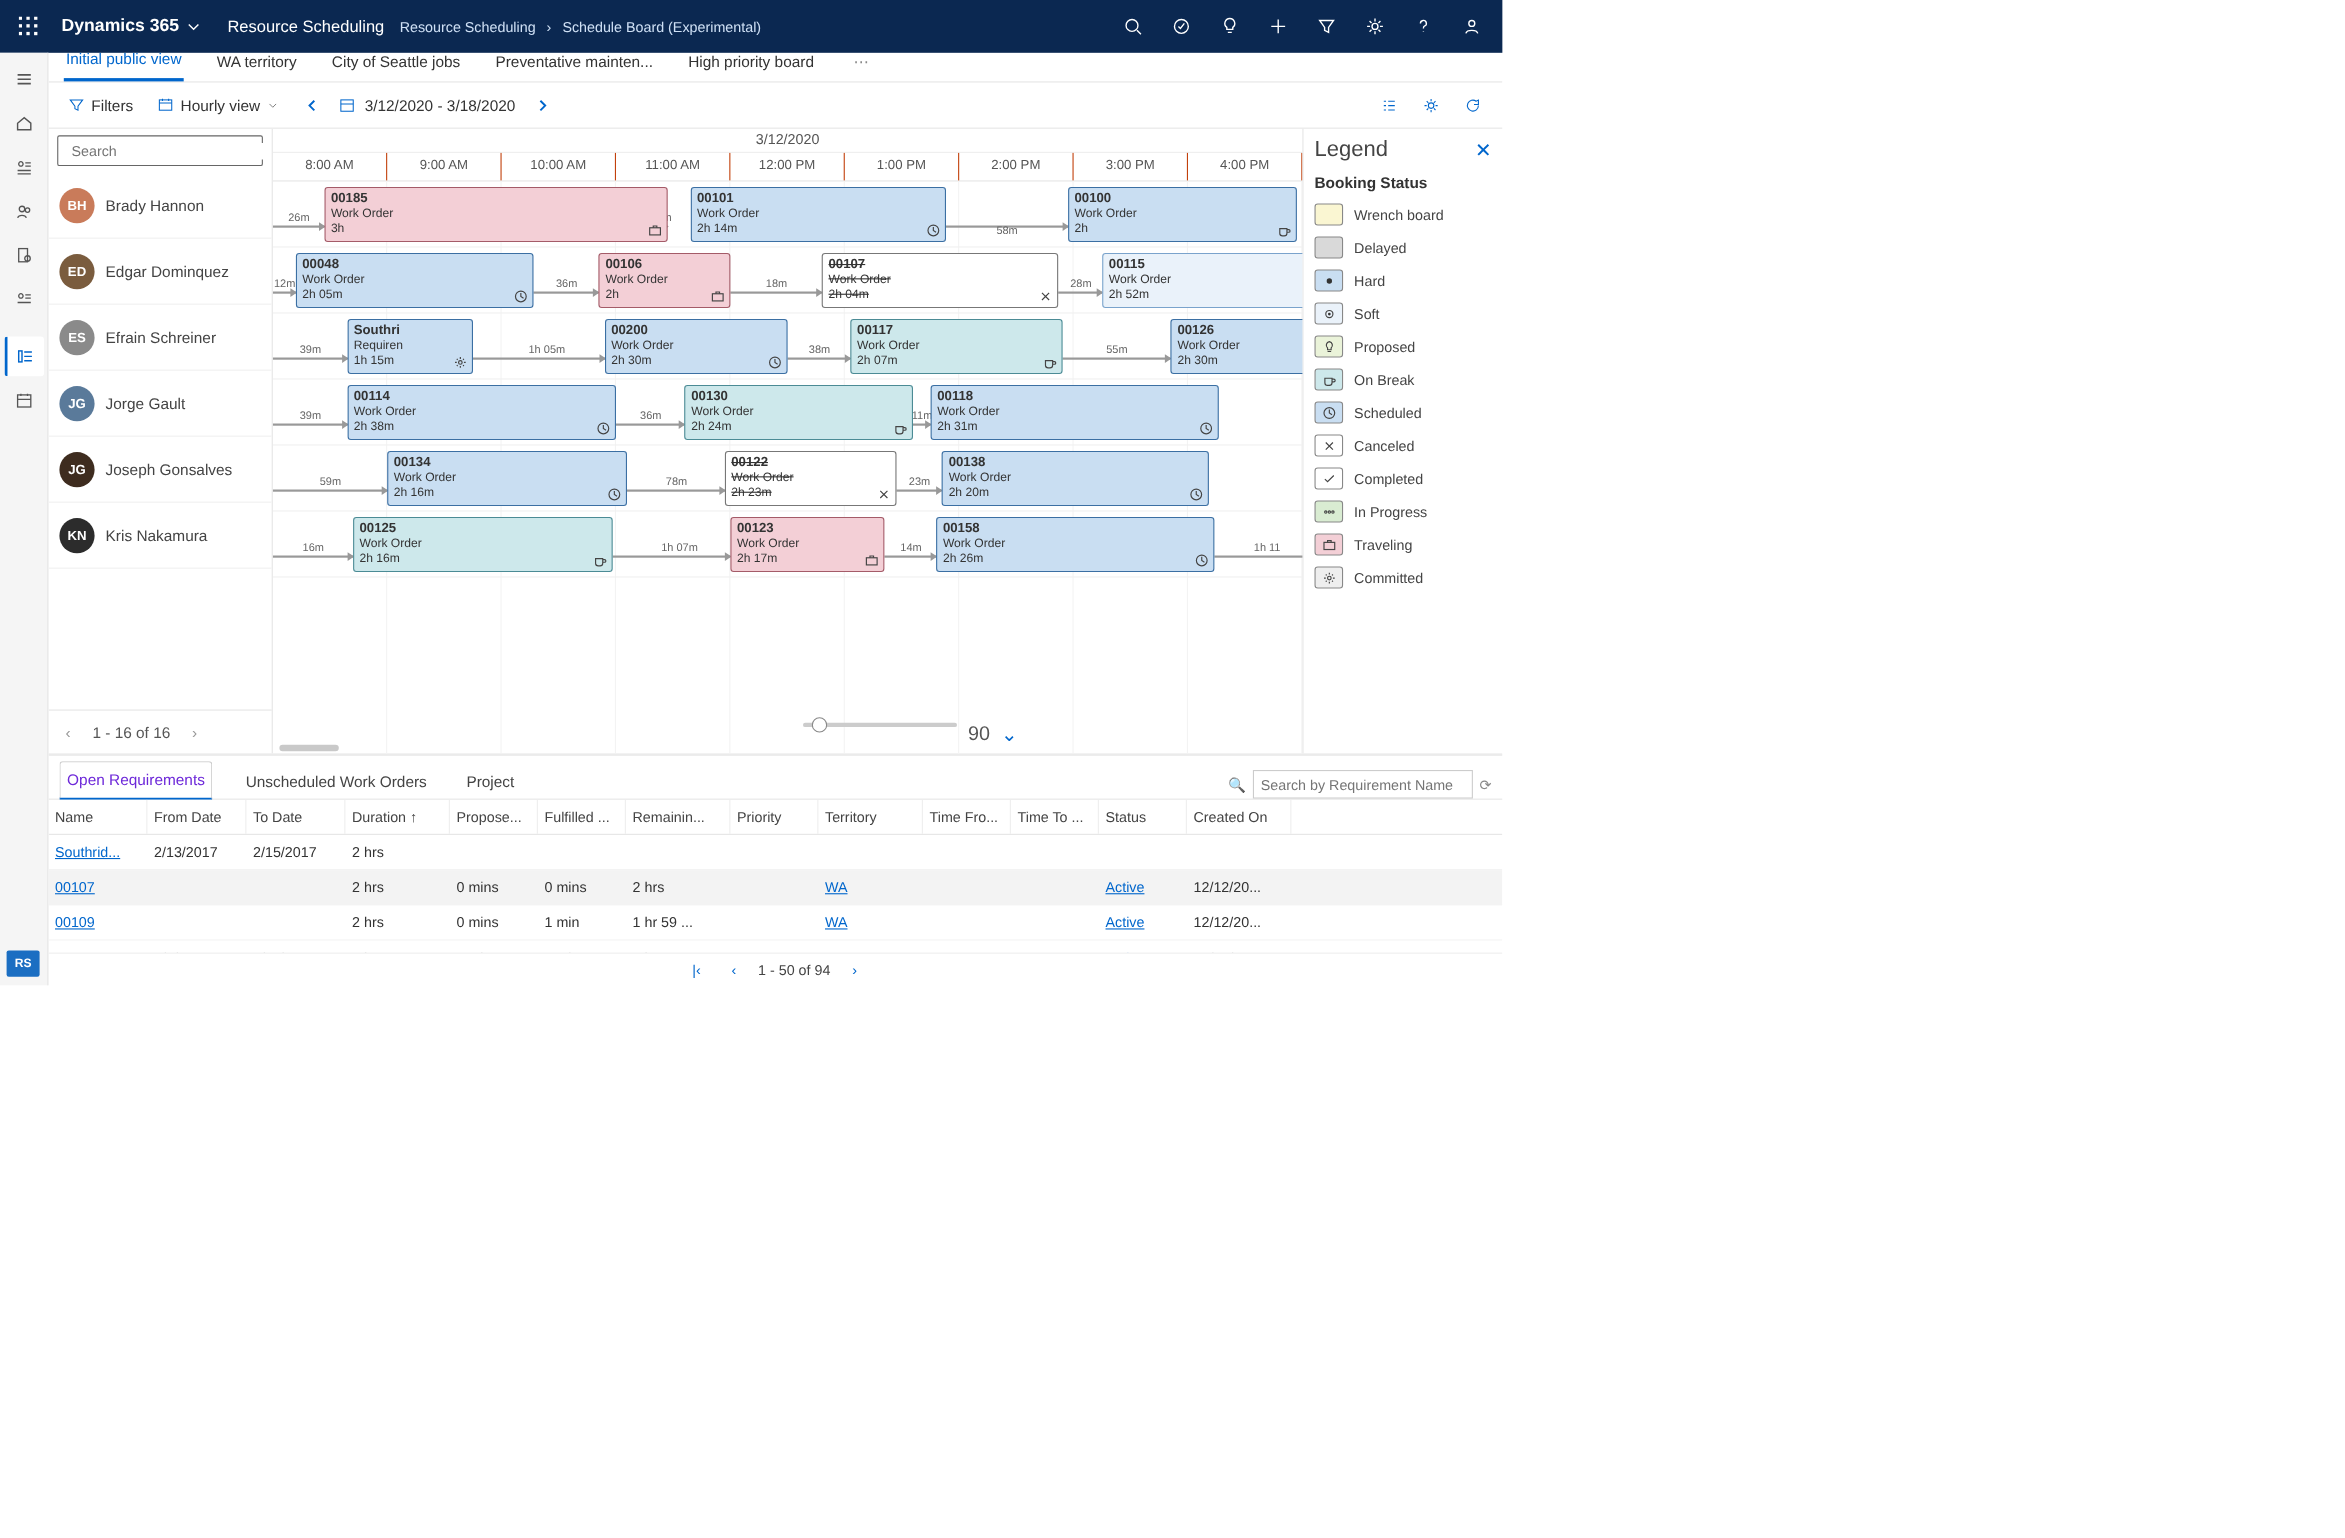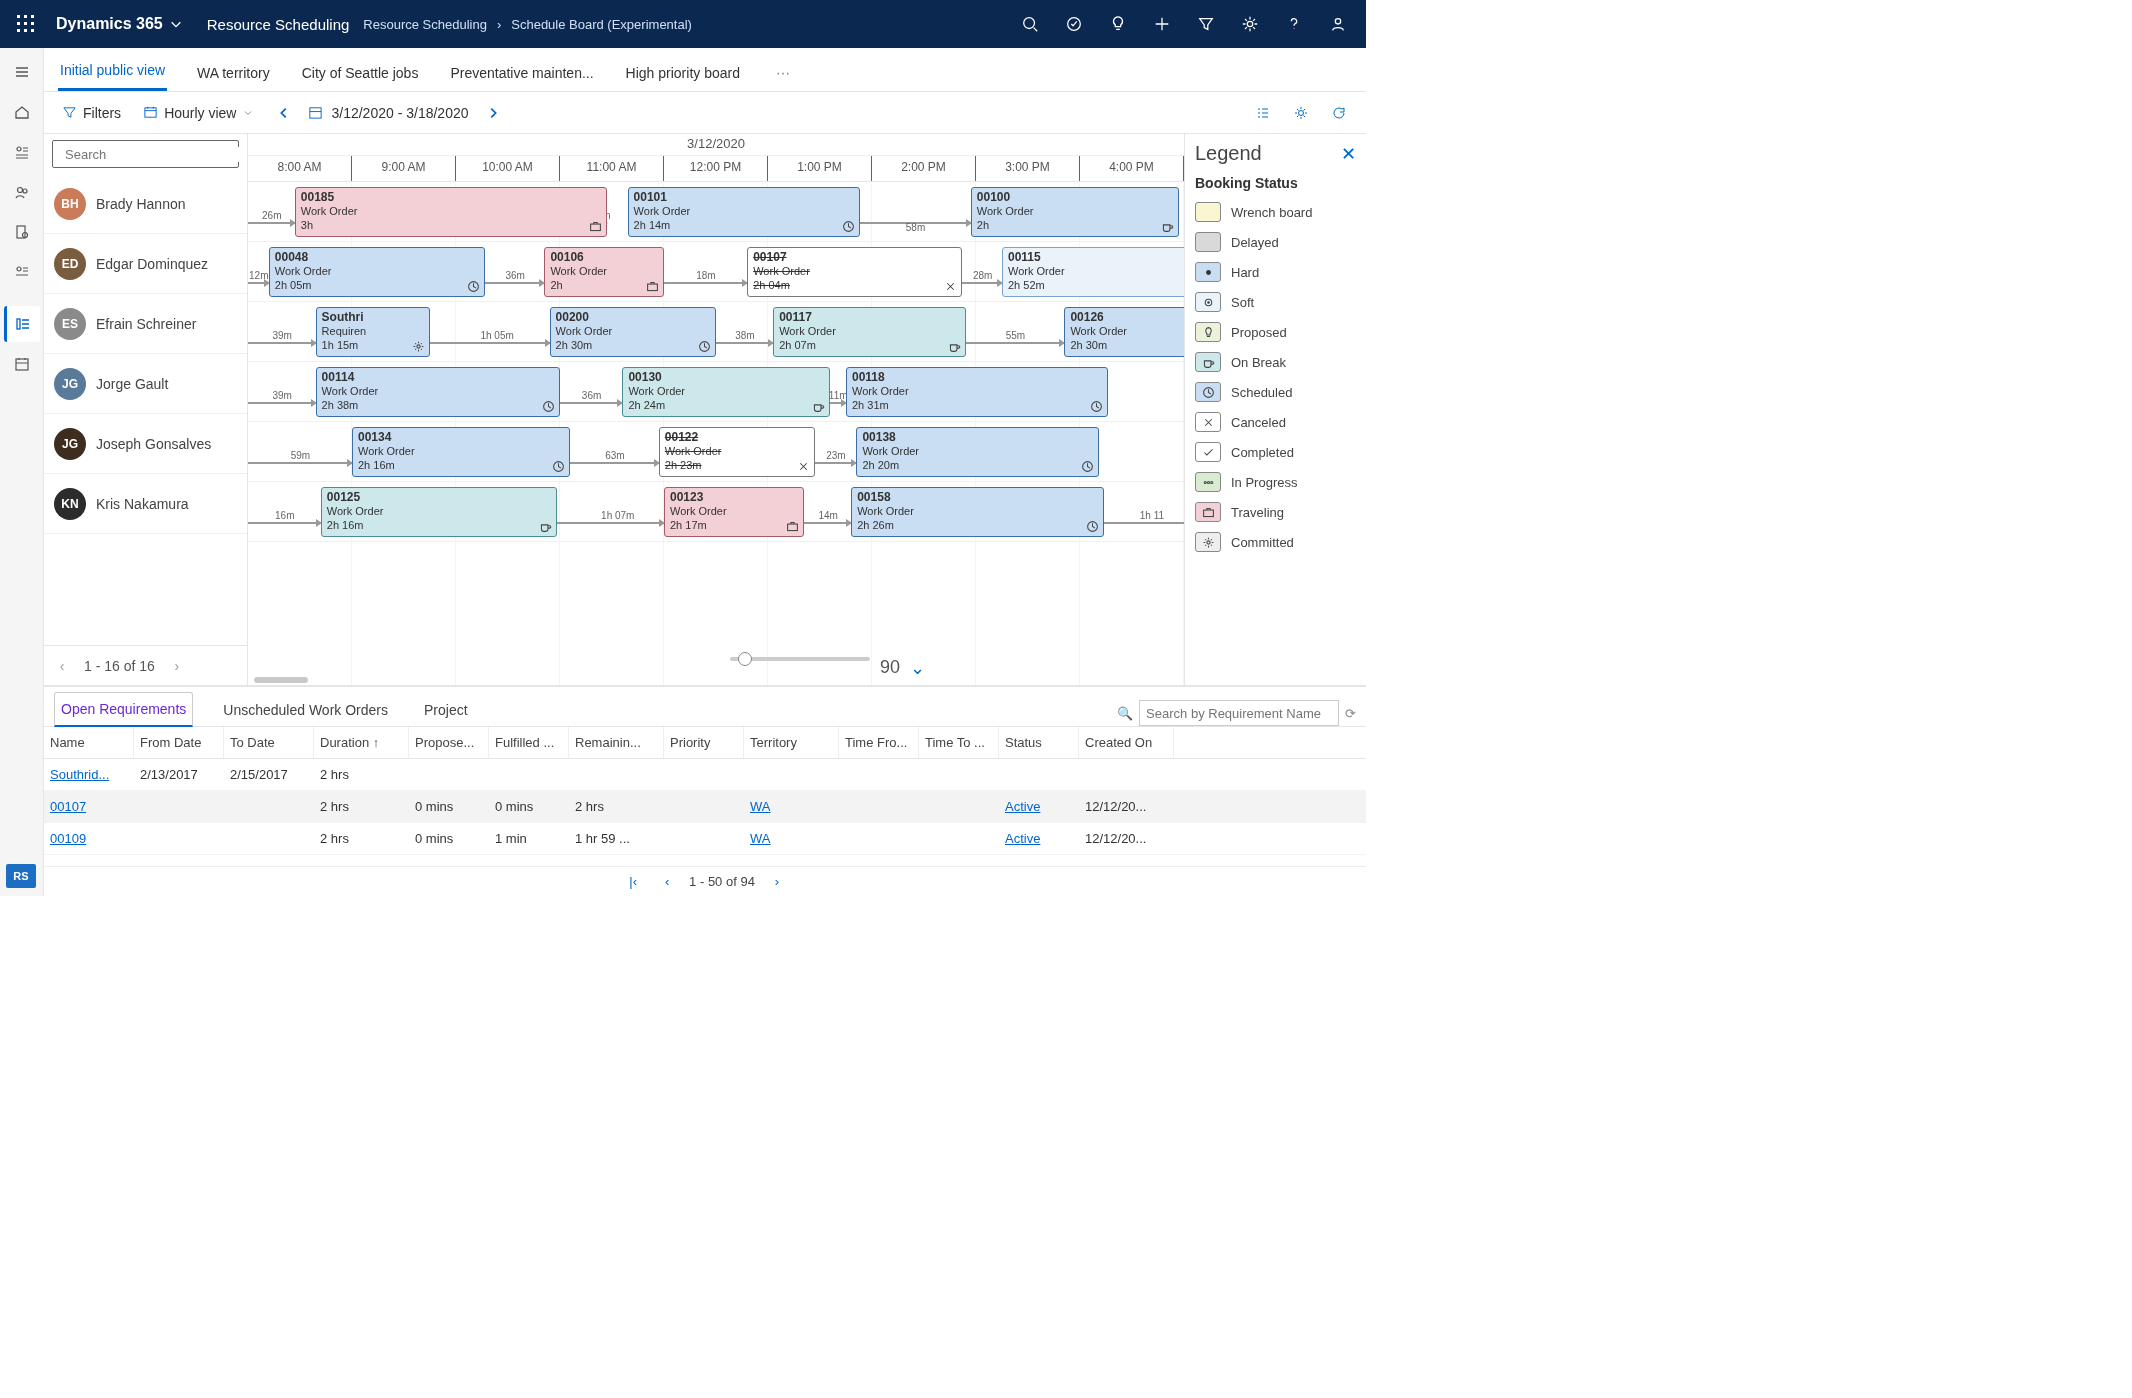--- a/index.html
+++ b/index.html
@@ -22,21 +22,21 @@
 
 .body { display:flex; height:calc(896px - 48px); }
 .leftnav { width:44px; background:#f5f5f5; border-right:1px solid #e5e5e5; display:flex; flex-direction:column; align-items:center; padding-top:6px; gap:4px; position:relative; }
 .leftnav .navbtn { width:36px; height:36px; display:flex; align-items:center; justify-content:center; cursor:pointer; color:#555; border-radius:3px; }
 .leftnav .navbtn.active { background:#fff; border-left:3px solid #0066cc; }
 .leftnav .rs-badge { position:absolute; bottom:8px; left:6px; width:30px; height:24px; background:#1b6ec2; color:#fff; font-size:11px; font-weight:600; display:flex; align-items:center; justify-content:center; border-radius:2px; }
 
 .main { flex:1; display:flex; flex-direction:column; overflow:hidden; }
 
 
-.viewtabs { height:44px; border-bottom:1px solid #e5e5e5; display:flex; align-items:flex-end; padding-left:14px; gap:28px; font-size:14px; }
+.viewtabs { height:27px; border-bottom:1px solid #e5e5e5; display:flex; align-items:flex-end; padding-left:14px; gap:28px; font-size:14px; }
 .viewtabs .vtab { padding:10px 2px; cursor:pointer; color:#333; }
 .viewtabs .vtab.active { color:#0066cc; border-bottom:3px solid #0066cc; font-weight:500; }
 .viewtabs .dots { color:#888; cursor:pointer; padding:10px 6px; }
 
 
 .cmdbar { height:42px; border-bottom:1px solid #e5e5e5; display:flex; align-items:center; padding:0 12px; gap:10px; }
 .cmdbtn { display:flex; align-items:center; gap:6px; color:#333; padding:4px 6px; cursor:pointer; font-size:14px; }
 .cmdbtn svg { stroke:#0066cc; fill:none; }
 .navarr { width:28px; height:28px; display:flex; align-items:center; justify-content:center; color:#0066cc; cursor:pointer; }
 .daterange { display:flex; align-items:center; gap:8px; font-size:14px; }
@@ -533,21 +533,21 @@
                 <div class="ic"><svg width="13" height="13" viewBox="0 0 16 16" stroke="#444" fill="none" stroke-width="1.3">
                     <circle cx="8" cy="8" r="6"></circle>
                     <path d="M8 4v4l3 2"></path>
                   </svg></div>
               </div>
             </div>
             <div class="trackrow">
               <div class="travel" style="left: 0%; width: 11.1111%; top: 40px;"></div>
               <div class="travlbl" style="left: 4.55556%; top: 40px;">59m</div>
               <div class="travel" style="left: 34.4444%; width: 9.44444%; top: 40px;"></div>
-              <div class="travlbl" style="left: 38.1667%; top: 40px;">63m</div>
+              <div class="travlbl" style="left: 38.1667%; top: 40px;">78m</div>
               <div class="travel" style="left: 60.5556%; width: 4.44444%; top: 40px;"></div>
               <div class="travlbl" style="left: 61.7778%; top: 40px;">23m</div>
               <div class="bk scheduled" style="left: 11.1111%; width: 23.3333%;">
                 <div class="id">00134</div>
                 <div class="t1">Work Order</div>
                 <div class="t2">2h 16m</div>
                 <div class="ic"><svg width="13" height="13" viewBox="0 0 16 16" stroke="#444" fill="none" stroke-width="1.3">
                     <circle cx="8" cy="8" r="6"></circle>
                     <path d="M8 4v4l3 2"></path>
                   </svg></div>

